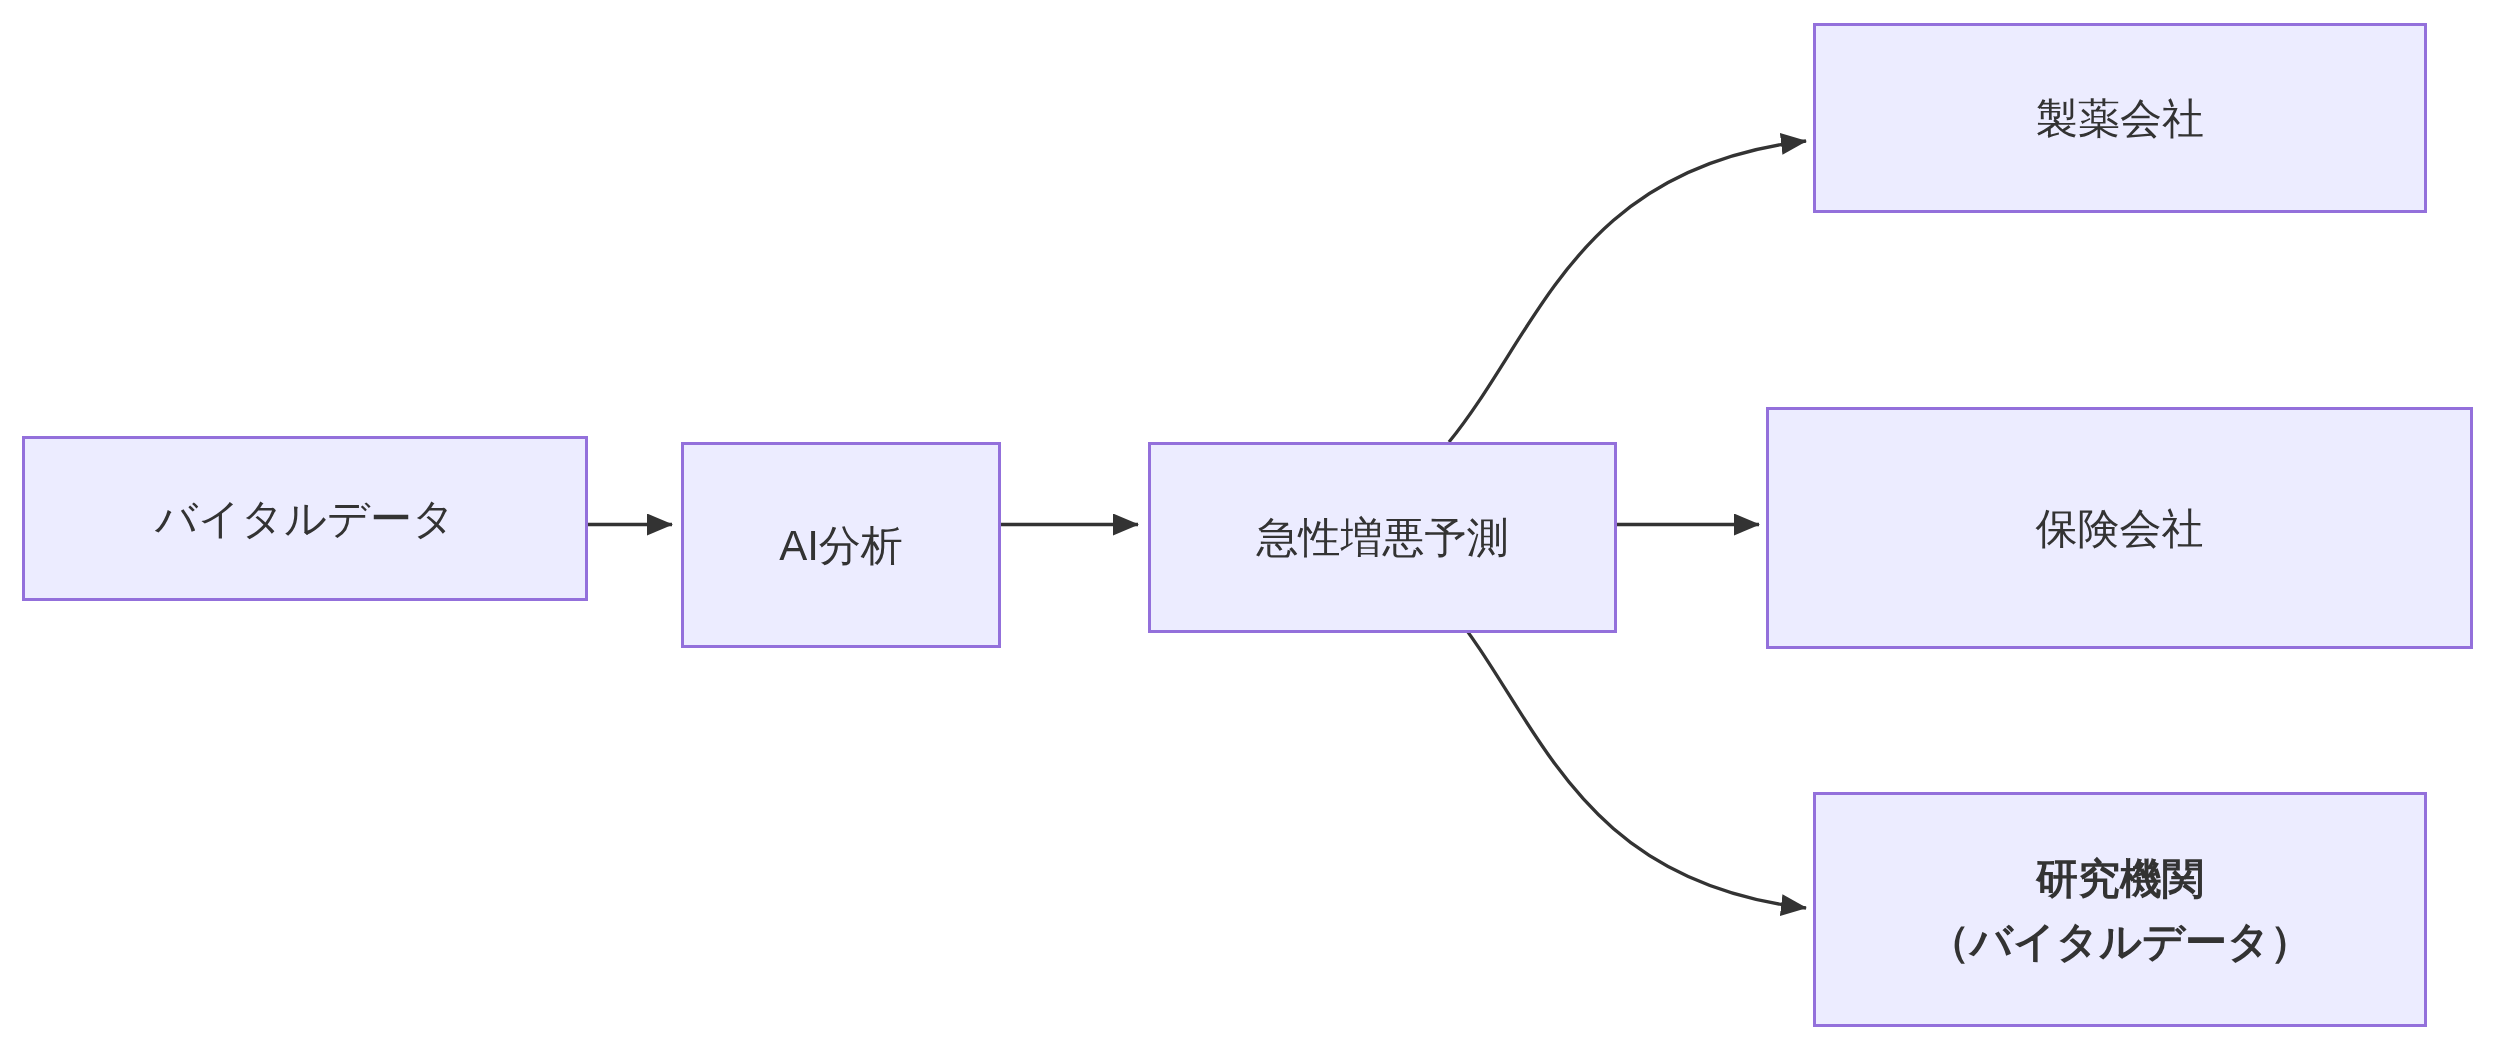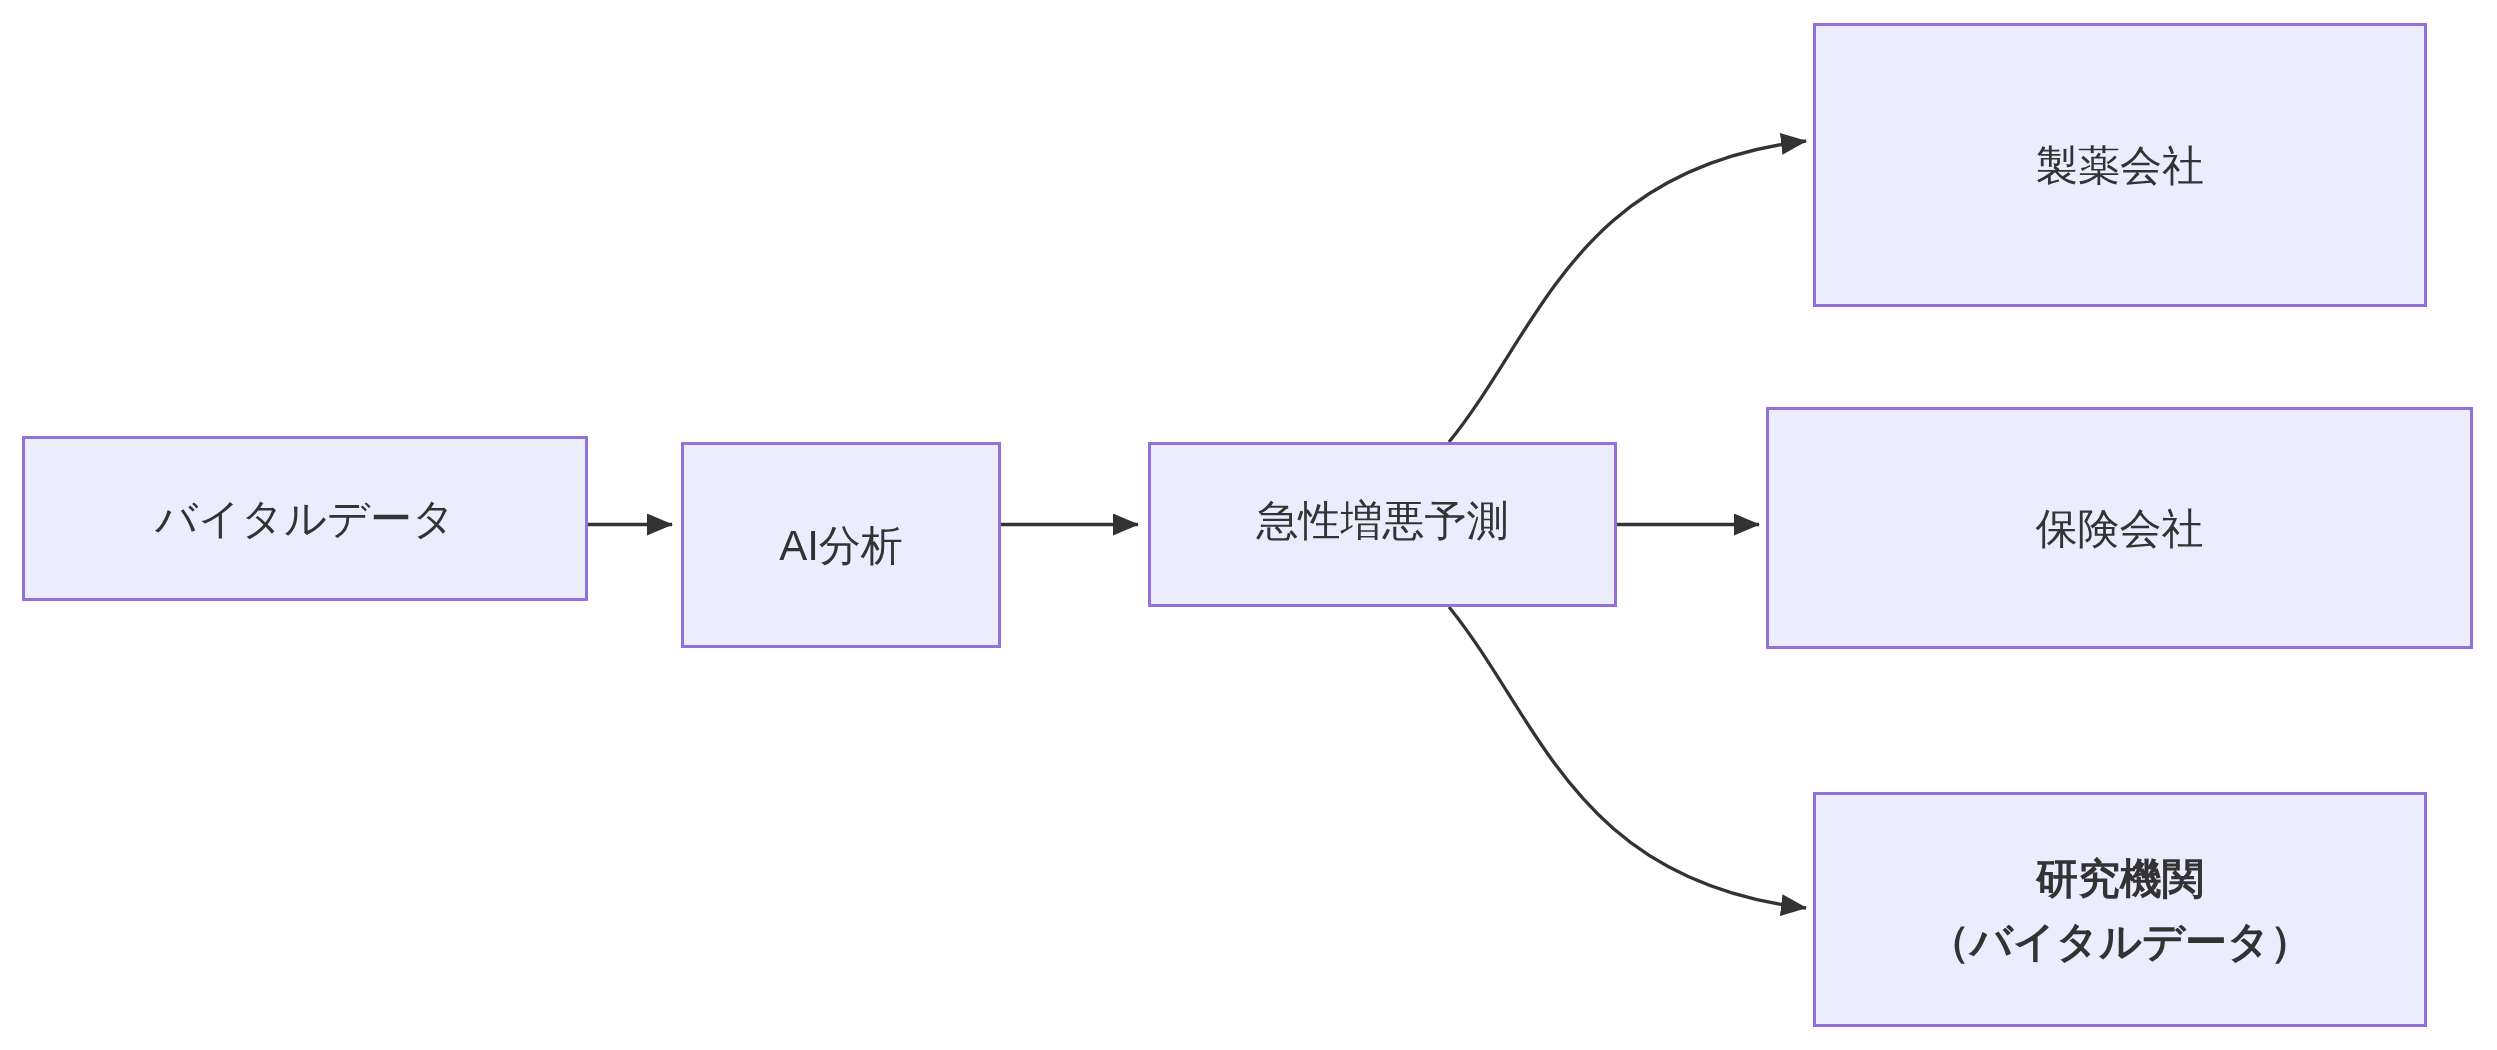--- a/index.html
+++ b/index.html
@@ -63,25 +63,25 @@
   </svg>
 
   <div class="node" style="left:22px; top:436px; width:566px; height:165px;">
     <div class="node-label">バイタルデータ</div>
   </div>
 
   <div class="node" style="left:681px; top:442px; width:320px; height:206px;">
     <div class="node-label">AI分析</div>
   </div>
 
-  <div class="node" style="left:1148px; top:442px; width:469px; height:165px;font-family:Liberation Mono, monospace;">
+  <div class="node" style="left:1148px; top:442px; width:469px; height:191px;">
     <div class="node-label">急性増悪予測</div>
   </div>
 
-  <div class="node" style="left:1813px; top:23px; width:614px; height:284px;gap:43px;">
+  <div class="node" style="left:1813px; top:23px; width:614px; height:190px;gap:43px;">
     <div class="node-label">製薬会社</div>
   </div>
 
   <div class="node" style="left:1766px; top:407px; width:707px; height:242px;">
     <div class="node-label">保険会社</div>
   </div>
 
   <div class="node" style="left:1813px; top:792px; width:614px; height:235px;font-weight:bold;">
     <div class="node-label">研究機関</div>
     <div class="node-label">（バイタルデータ）</div>

